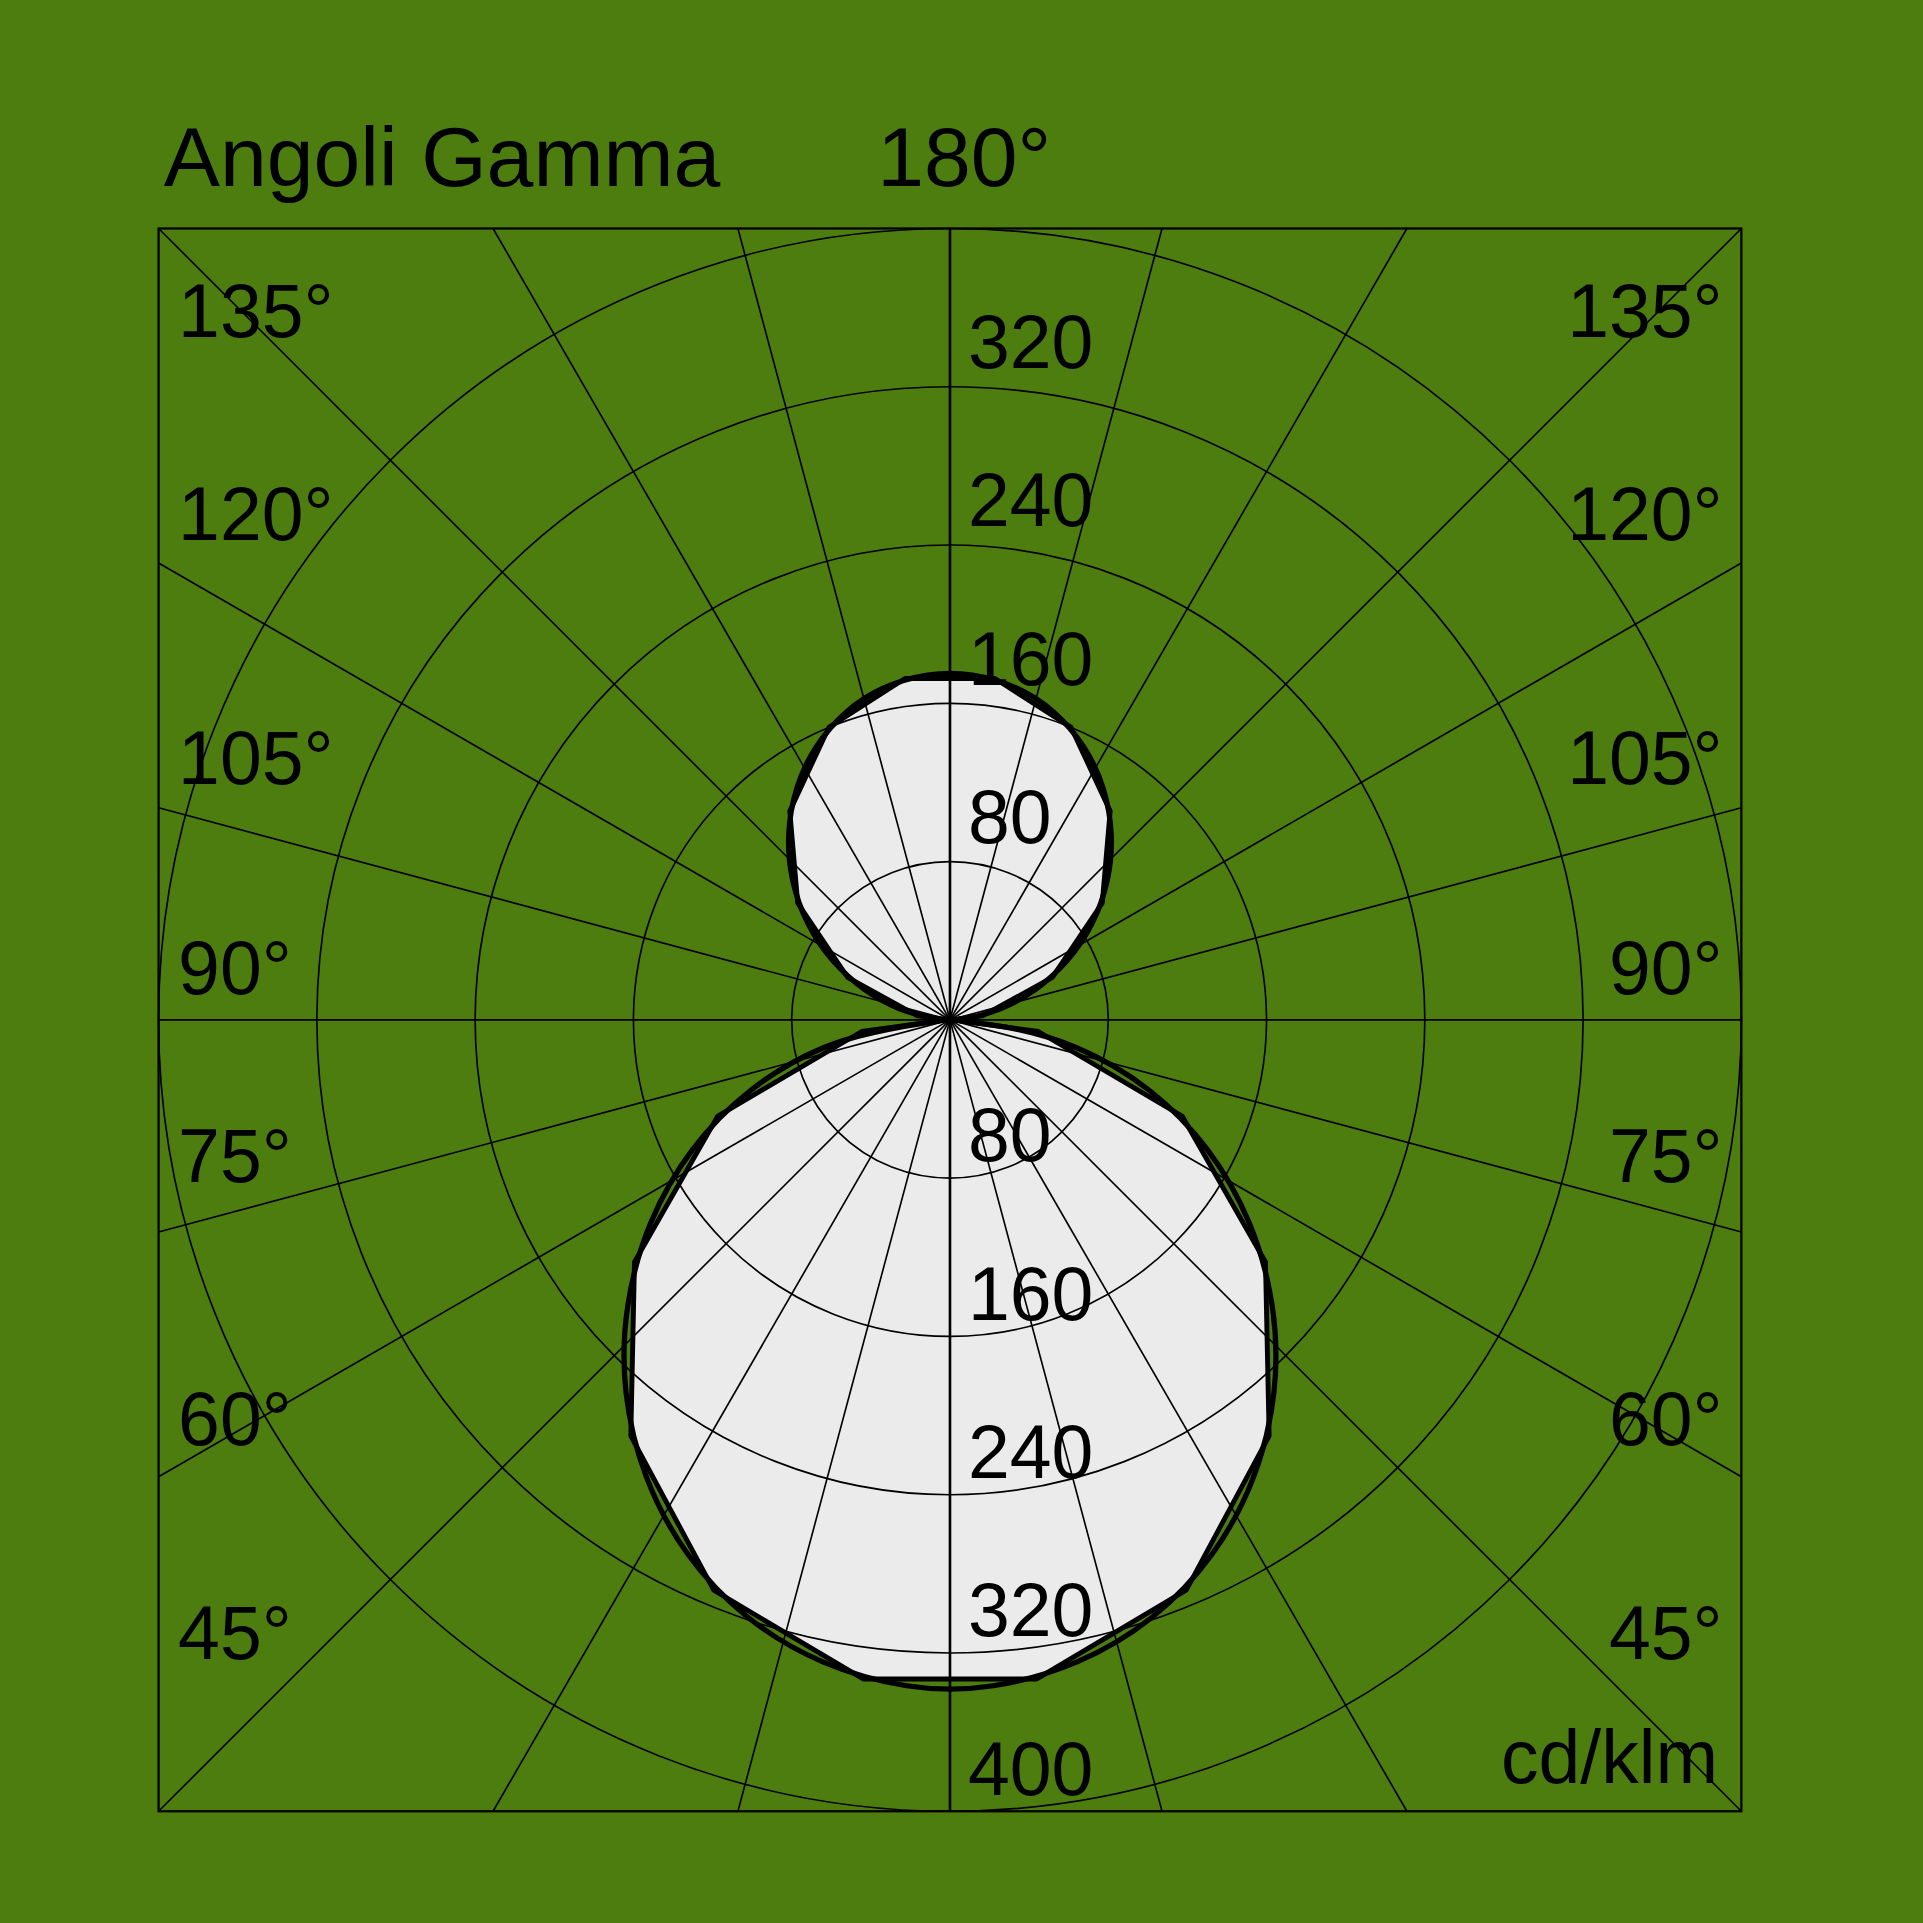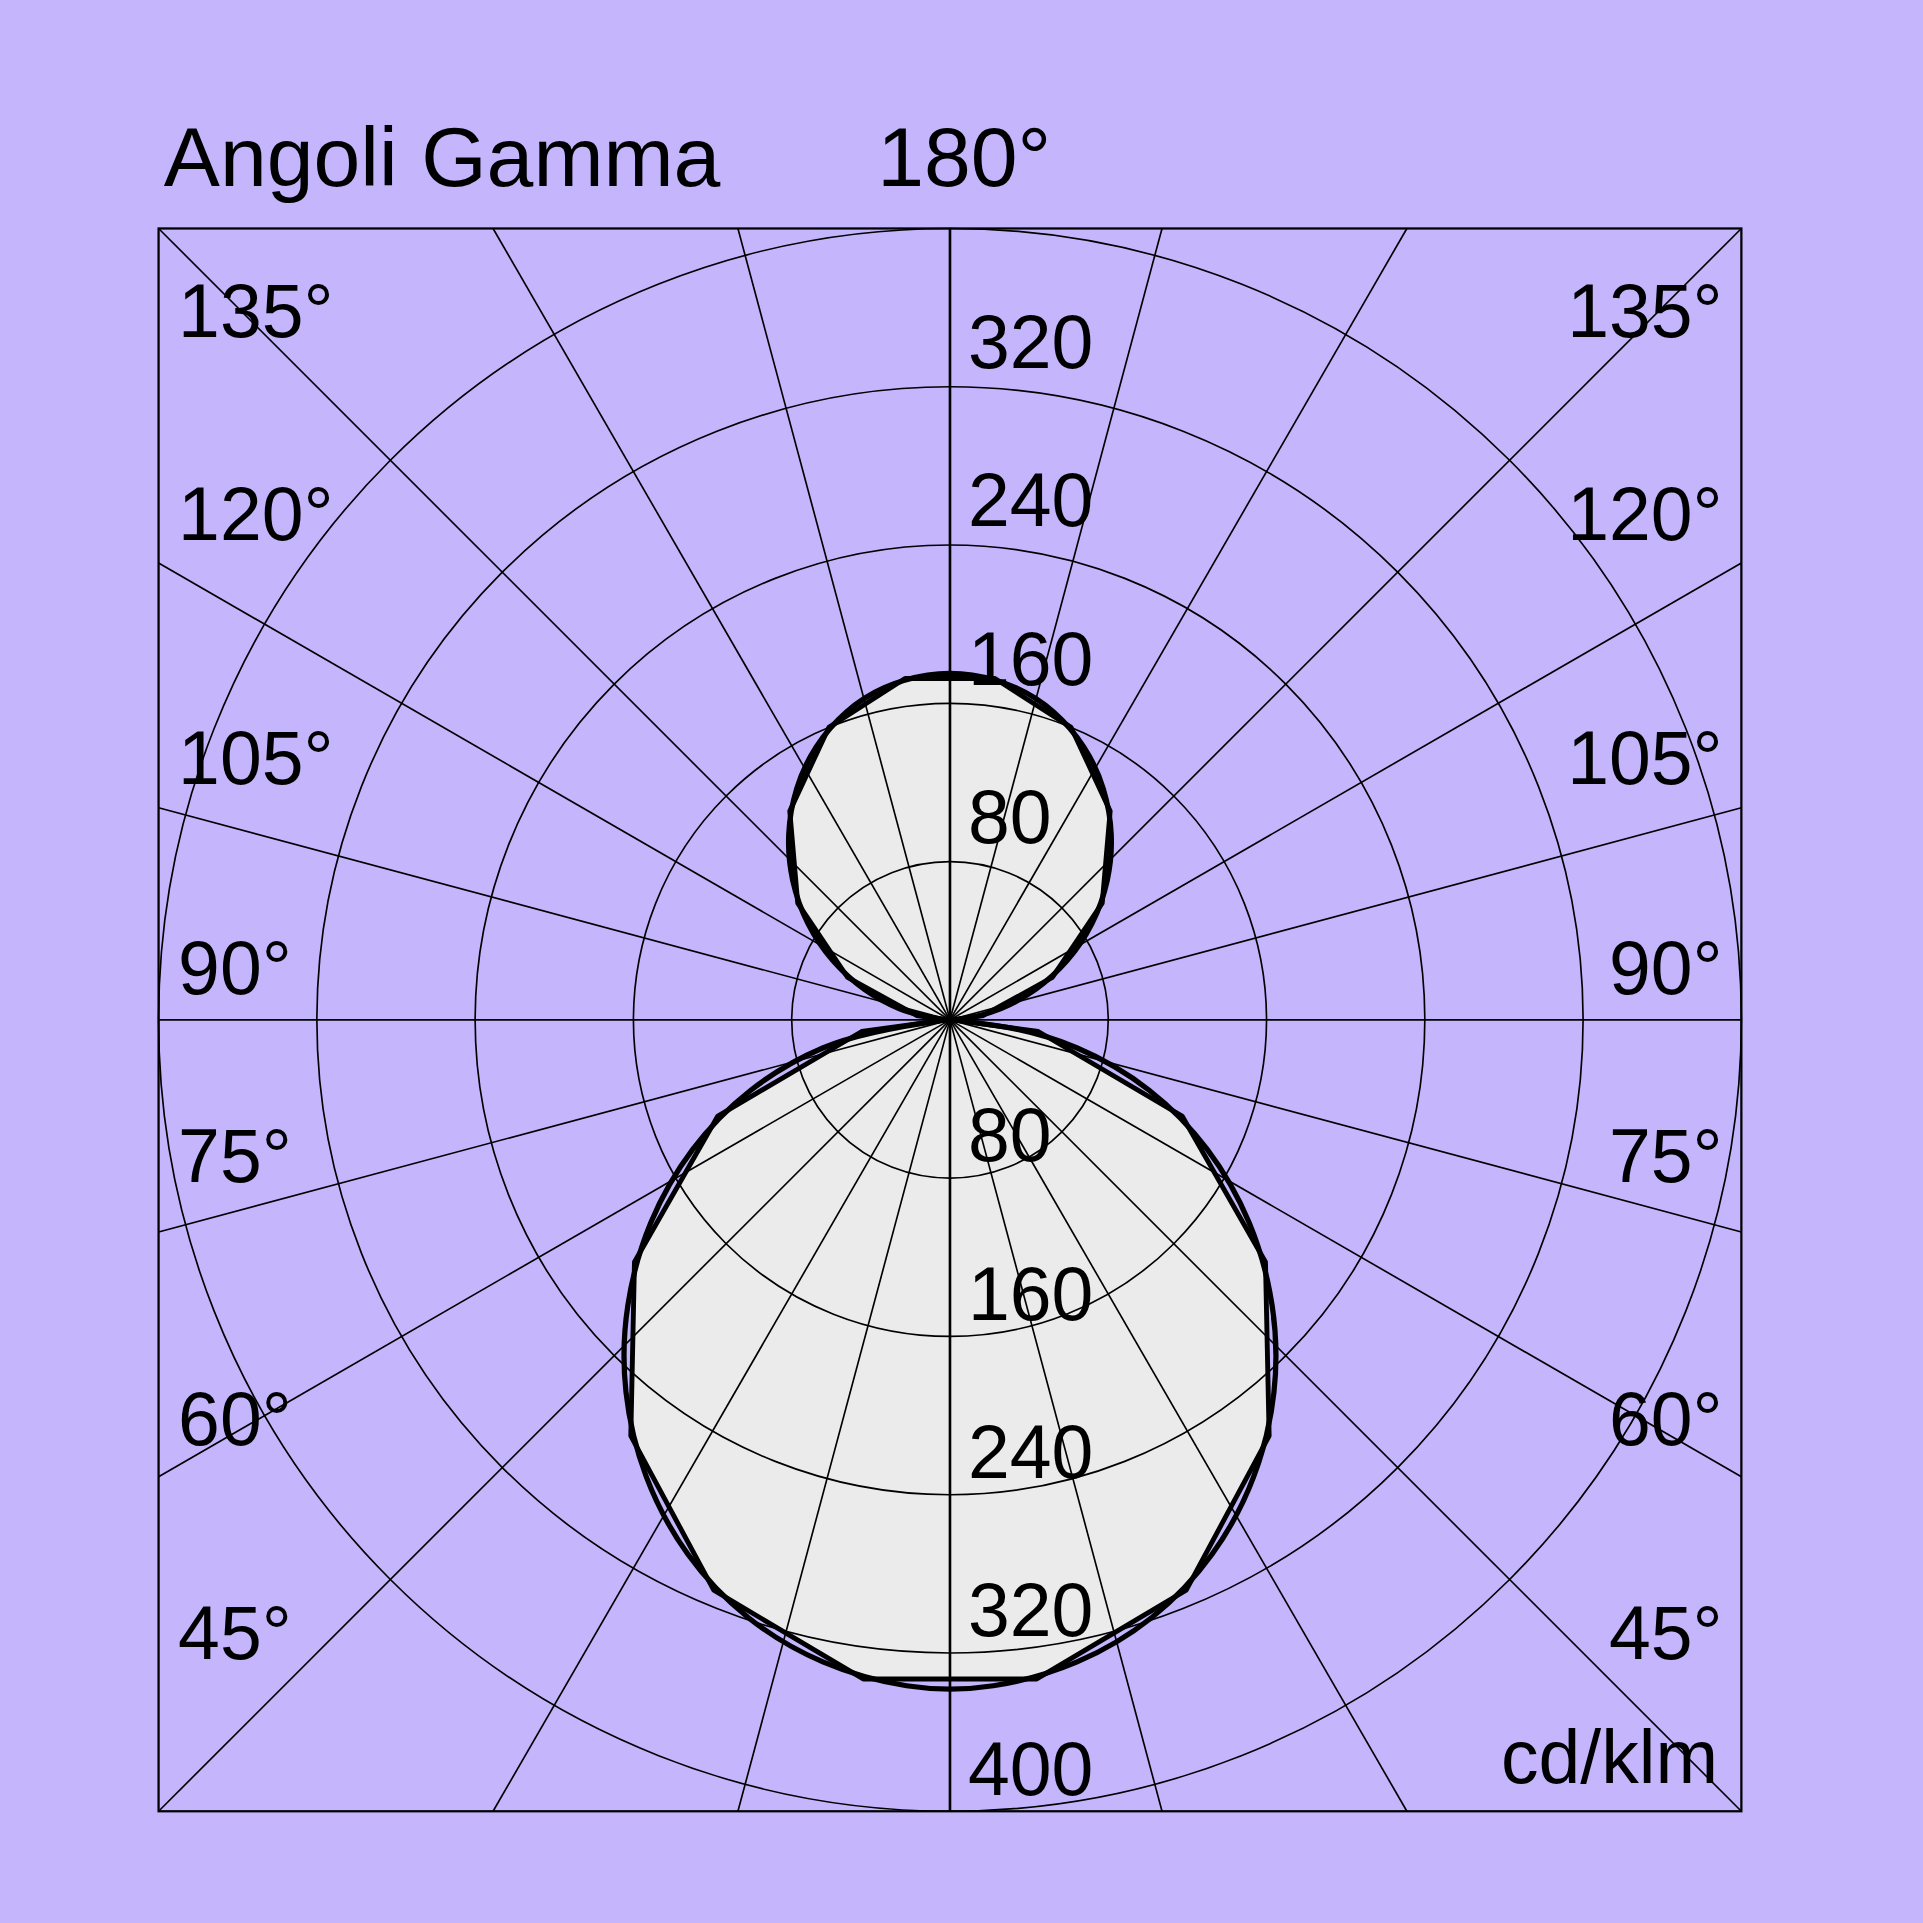--- a/index.html
+++ b/index.html
@@ -1,16 +1,16 @@
 <!DOCTYPE html>
 <html style="font-size:12px"><head>
 <meta charset="utf-8">
 <style>
   html,body{margin:0;padding:0;background:#ffffff;}
-  .stage{width:1924px;height:1924px;position:relative;background:#c4b5fd;}
+  .stage{width:1924px;height:1924px;position:relative;background:#4d7c0f;}
   svg{display:block;}
   text{font-family:"Liberation Sans","DejaVu Sans",sans-serif;fill:#000000;}
   .title-text{font-size:112px;}
   .angle-label{font-size:100px;}
   .tick-label{font-size:100px;}
   .unit-label{font-size:100px;}
 </style>
 </head>
 <body>
 

